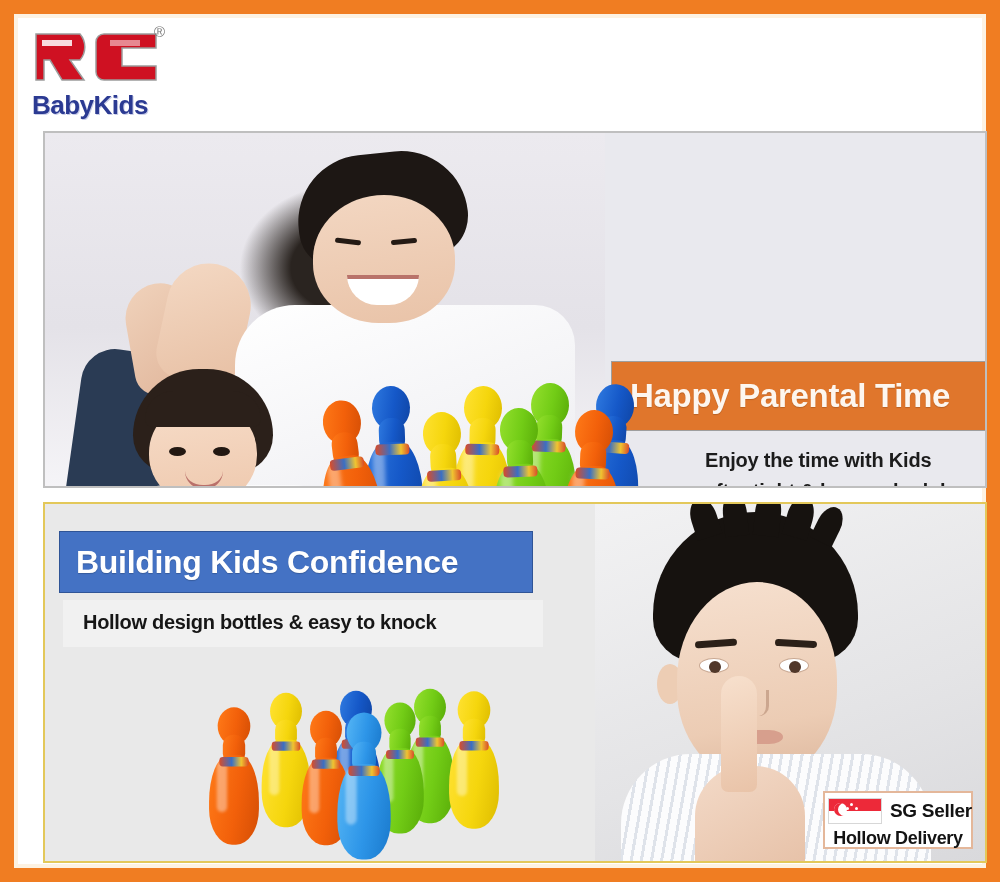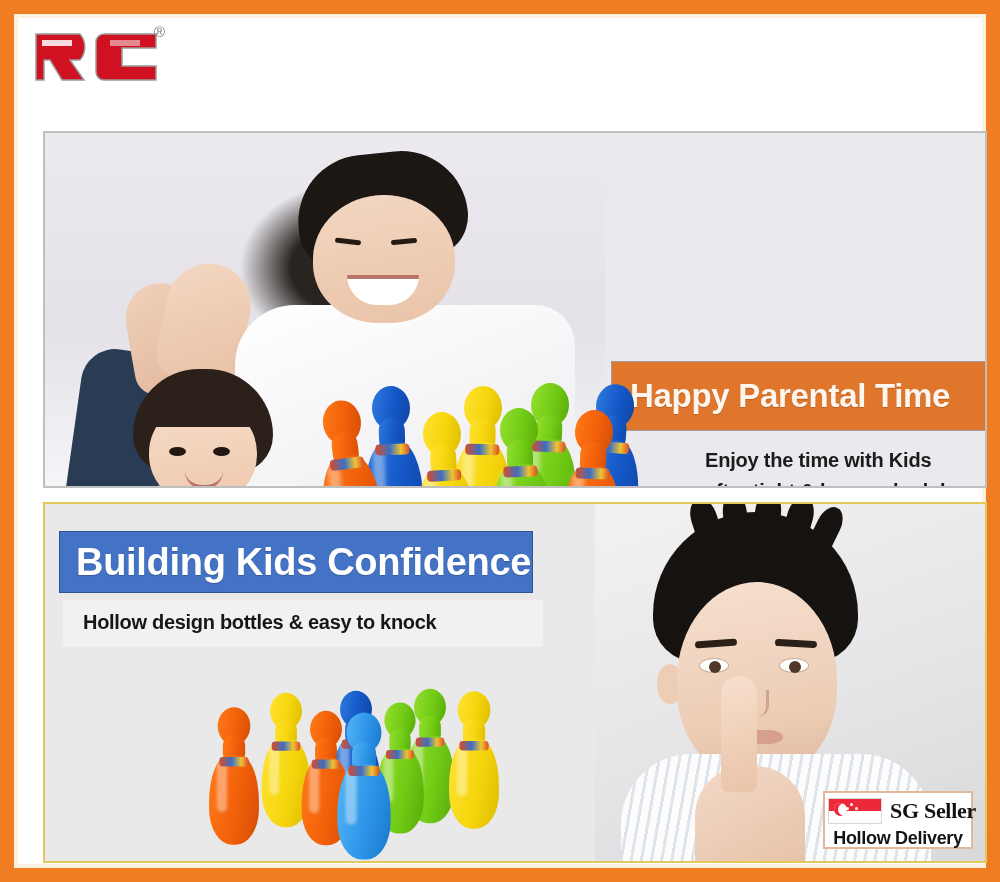--- a/index.html
+++ b/index.html
@@ -252,21 +252,21 @@
   .banner-blue {
     position: absolute;
     left: 14px; top: 27px;
     width: 474px; height: 62px;
     background: #4472c4;
     border: 1px solid #2f5496;
     display: flex; align-items: center;
   }
   .banner-blue .txt {
     color: #ffffff;
-    font-size: 38px; font-weight: bold;
+    font-size: 32px; font-weight: bold;
     padding-left: 16px;
     letter-spacing: -0.3px;
     text-shadow: 0 1px 1px rgba(0,0,0,0.2);
   }
   .subtext-bottom {
     position: absolute;
     left: 18px; top: 96px;
     width: 480px;
     background: #f1f1f1;
     padding: 8px 10px 10px 20px;
@@ -381,24 +381,23 @@
     width: 13px; height: 13px;
     border-radius: 50%;
     background: #ffffff;
     box-shadow: 4px 0 0 0 #ed2939 inset;
   }
   .sg-flag .star {
     position: absolute; top: 5px;
     width: 3px; height: 3px; background: #ffffff; border-radius: 50%;
   }
   .sg-seller-txt {
-    font-size: 22px; font-weight: bold; color: #131313;
+    font-size: 19px; font-weight: bold; color: #131313;
     padding-left: 8px; letter-spacing: -0.3px;
     white-space: nowrap;
-    font-family: Liberation Serif, serif;
   }
   .sg-row2 {
     font-size: 18px; font-weight: bold; color: #131313;
     text-align: center; line-height: 24px;
     letter-spacing: -0.3px;
   }
 </style>
 </head>
 <body>
 
@@ -410,20 +409,21 @@
         <svg width="135" height="62" viewBox="0 0 135 62" aria-hidden="true">
           <g stroke="#9c9c9c" stroke-width="1.5" fill="#cf1122">
             <path d="M4 8 h44 a20 20 0 0 1 0 26 h-10 l14 20 h-22 l-12 -20 h-6 v20 h-8 z"></path>
             <path d="M72 8 h52 v14 h-34 v18 h34 v14 h-52 a8 8 0 0 1 -8 -8 v-30 a8 8 0 0 1 8 -8 z"></path>
           </g>
           <rect x="10" y="14" width="30" height="6" fill="#ffffff" opacity="0.85"></rect>
           <rect x="78" y="14" width="30" height="6" fill="#ffffff" opacity="0.5"></rect>
         </svg>
         <span class="logo-reg">®</span>
       </div>
+      <div class="logo-baby">BabyKids</div>
     </div>
 
     <div class="panel-top">
 
       <div class="photo-family">
         <div class="floorpaper"></div>
         <div class="denim"></div>
         <div class="feet2"></div>
         <div class="feet"></div>
         <div class="dad-hair"></div>

